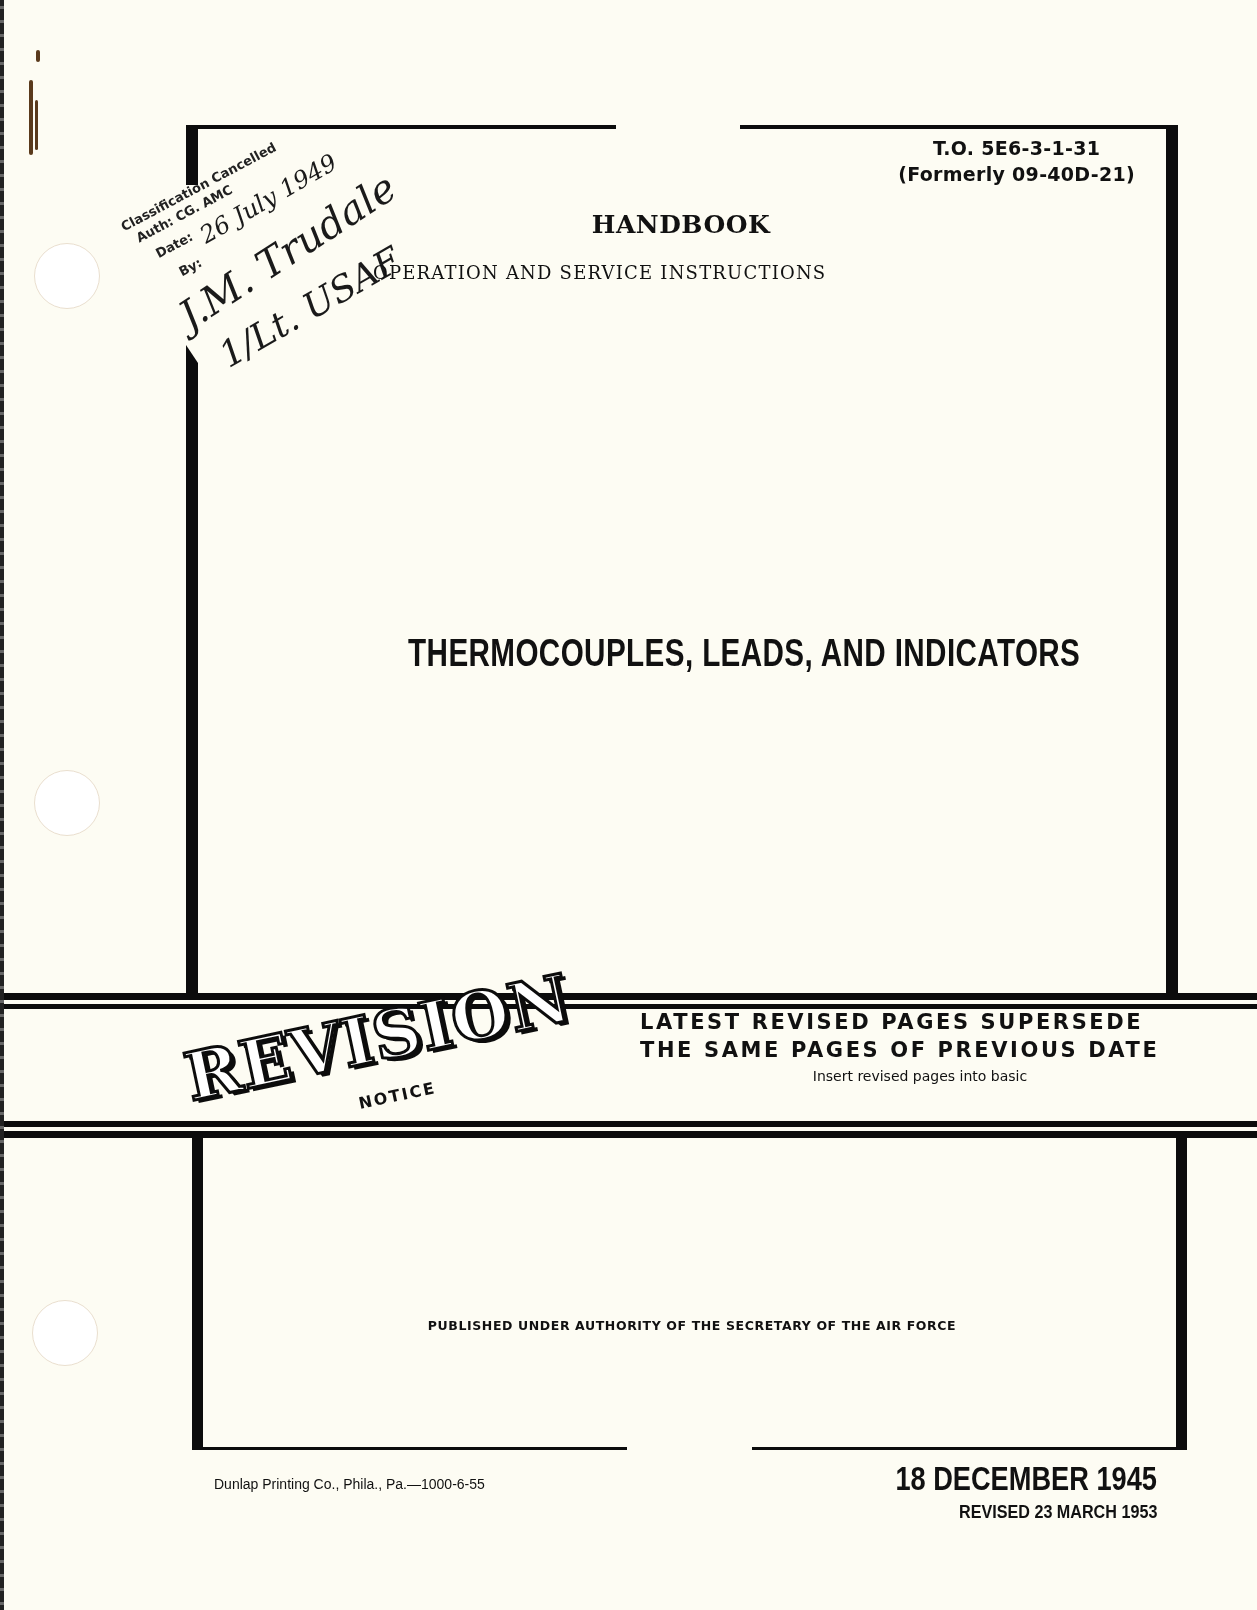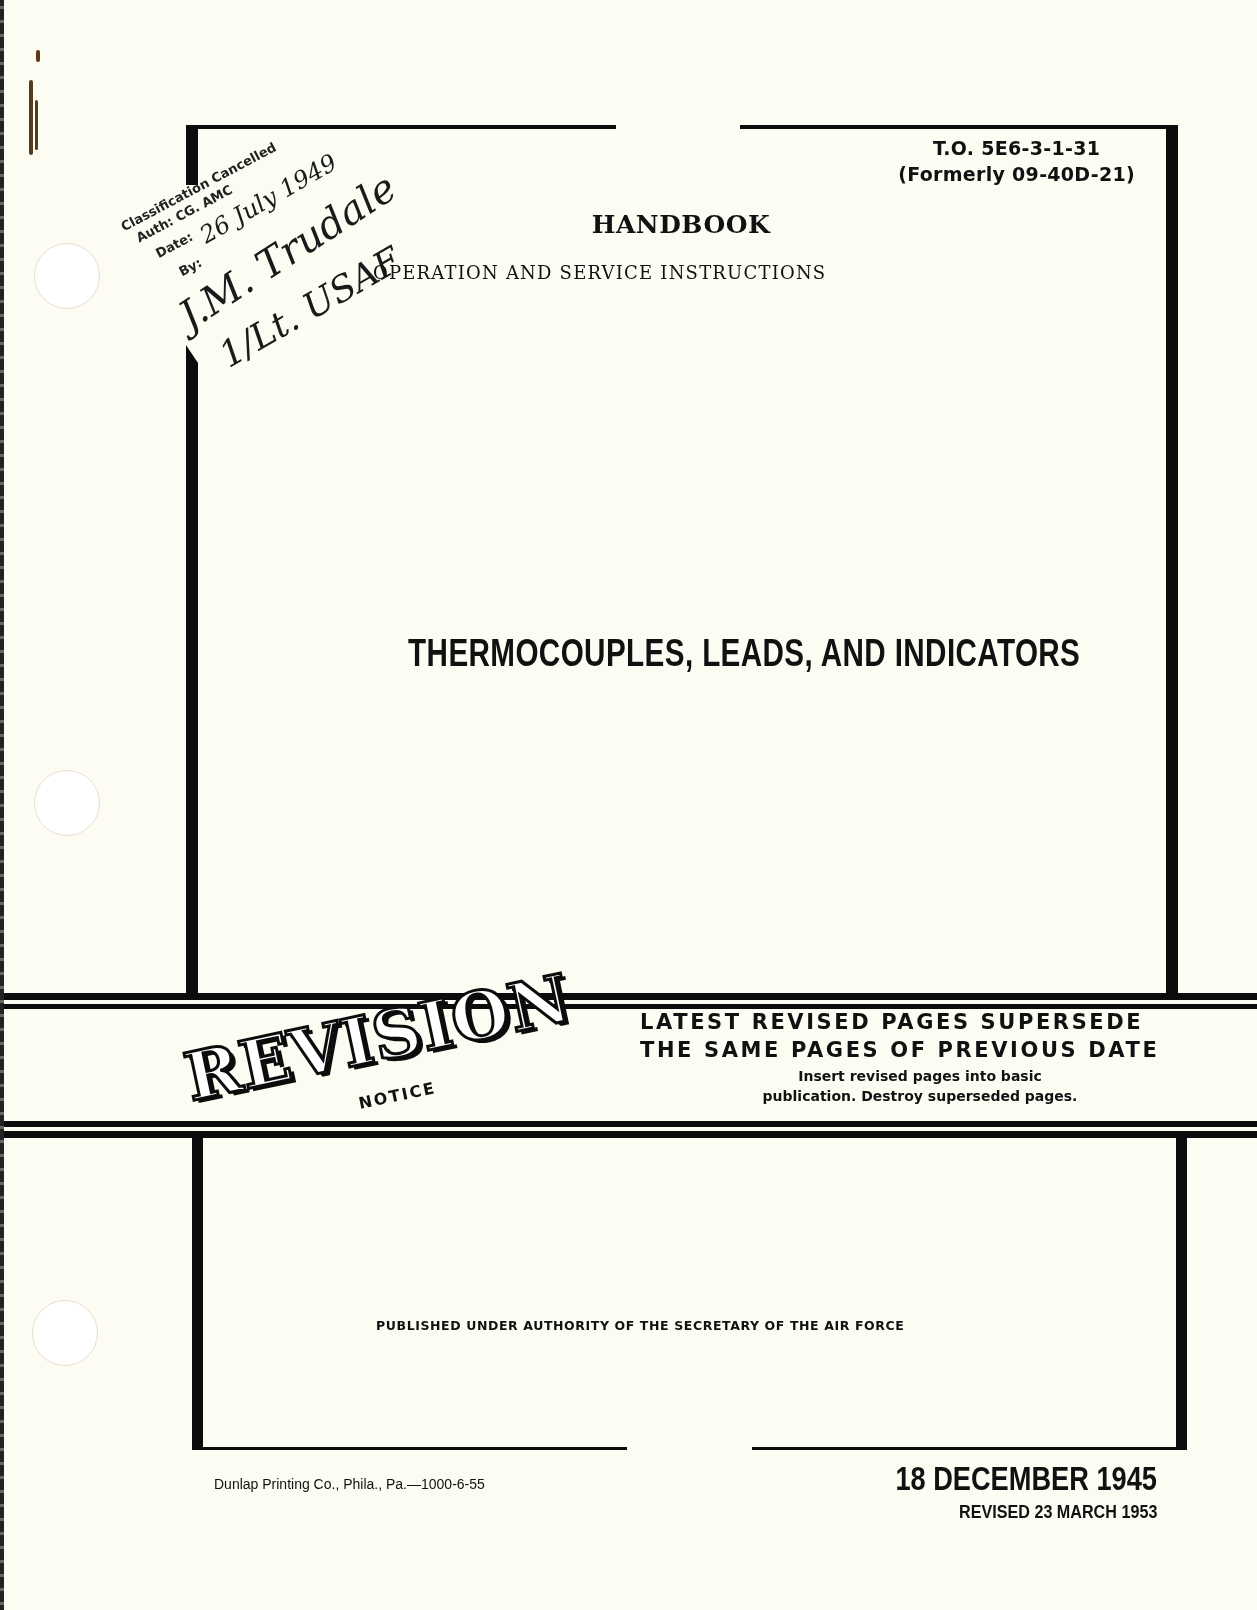--- a/index.html
+++ b/index.html
@@ -12,22 +12,22 @@
   .to{right:122px;top:135px;text-align:center;font-family:"DejaVu Sans",sans-serif;font-size:19px;font-weight:bold;line-height:26px;letter-spacing:0.3px;}
   .serif{font-family:"DejaVu Serif",serif;}
   .handbook{left:0;width:1362px;top:210px;text-align:center;font-size:25px;font-weight:bold;letter-spacing:0.5px;}
   .opsvc{left:330px;top:262px;font-size:18px;letter-spacing:1.2px;margin-left:43px;}
   .title{left:330px;width:710px;top:632px;text-align:center;font-family:"Liberation Sans",sans-serif;font-weight:bold;font-size:38px;transform:scaleX(0.78);transform-origin:center;letter-spacing:0.5px;white-space:nowrap;}
   .stamp{left:118px;top:220px;transform:rotate(-28deg);transform-origin:left top;font-size:13px;font-weight:bold;line-height:17px;color:#222;}
   .hand{font-family:"DejaVu Serif",serif;font-style:italic;color:#1a1a1a;}
   .revision{left:178px;top:1040px;transform:rotate(-12deg);transform-origin:left top;font-family:"DejaVu Serif",serif;font-weight:bold;font-size:66px;color:#fff;-webkit-text-stroke:3px #0c0c0c;text-shadow:4px 4px 0 #0c0c0c;letter-spacing:1px;white-space:nowrap;}
   .notice{left:358px;top:1086px;transform:rotate(-12deg);font-weight:bold;font-size:16px;letter-spacing:2px;}
   .latest{left:640px;width:560px;top:1008px;text-align:left;font-weight:bold;font-size:21px;letter-spacing:2.6px;line-height:28px;}
-  .insert{left:640px;width:560px;top:1066px;text-align:center;font-weight:bold;font-size:14px;line-height:20px;}
-  .published{left:376px;width:560px;top:1318px;font-weight:bold;font-size:12.5px;letter-spacing:0.6px;}
+  .insert{left:640px;width:560px;top:1066px;text-align:center;font-weight:normal;font-size:14px;line-height:20px;}
+  .published{left:412px;width:560px;top:1318px;text-align:center;font-weight:bold;font-size:12.5px;letter-spacing:0.6px;}
   .printer{left:190px;top:1476px;font-size:14px;font-family:"Liberation Sans",sans-serif;margin-left:24px;}
   .date1{right:100px;top:1459px;font-family:"Liberation Sans",sans-serif;font-weight:bold;font-size:34px;transform:scaleX(0.8);transform-origin:right;white-space:nowrap;}
   .date2{right:100px;top:1501px;font-family:"Liberation Sans",sans-serif;font-weight:bold;font-size:19px;transform:scaleX(0.85);transform-origin:right;white-space:nowrap;}
 </style>
 </head>
 <body>
 
 <div class="abs edge"></div>
 <div class="abs hole" style="left:34px;top:243px;"></div>
 <div class="abs hole" style="left:34px;top:770px;"></div>
@@ -76,20 +76,19 @@
 <div class="abs title">THERMOCOUPLES, LEADS, AND INDICATORS</div>
 
 <div class="abs revision">REVISION</div>
 <div class="abs notice">NOTICE</div>
 <div class="abs latest">
   <div>LATEST REVISED PAGES SUPERSEDE</div>
   <div>THE SAME PAGES OF PREVIOUS DATE</div>
 </div>
 <div class="abs insert">
   <div>Insert revised pages into basic</div>
-  <div>publication. Destroy superseded pages.</div>
 </div>
 
 <div class="abs published">PUBLISHED UNDER AUTHORITY OF THE SECRETARY OF THE AIR FORCE</div>
 
 <div class="abs printer">Dunlap Printing Co., Phila., Pa.—1000-6-55</div>
 <div class="abs date1">18 DECEMBER 1945</div>
 <div class="abs date2">REVISED 23 MARCH 1953</div>
 
 </body></html>

